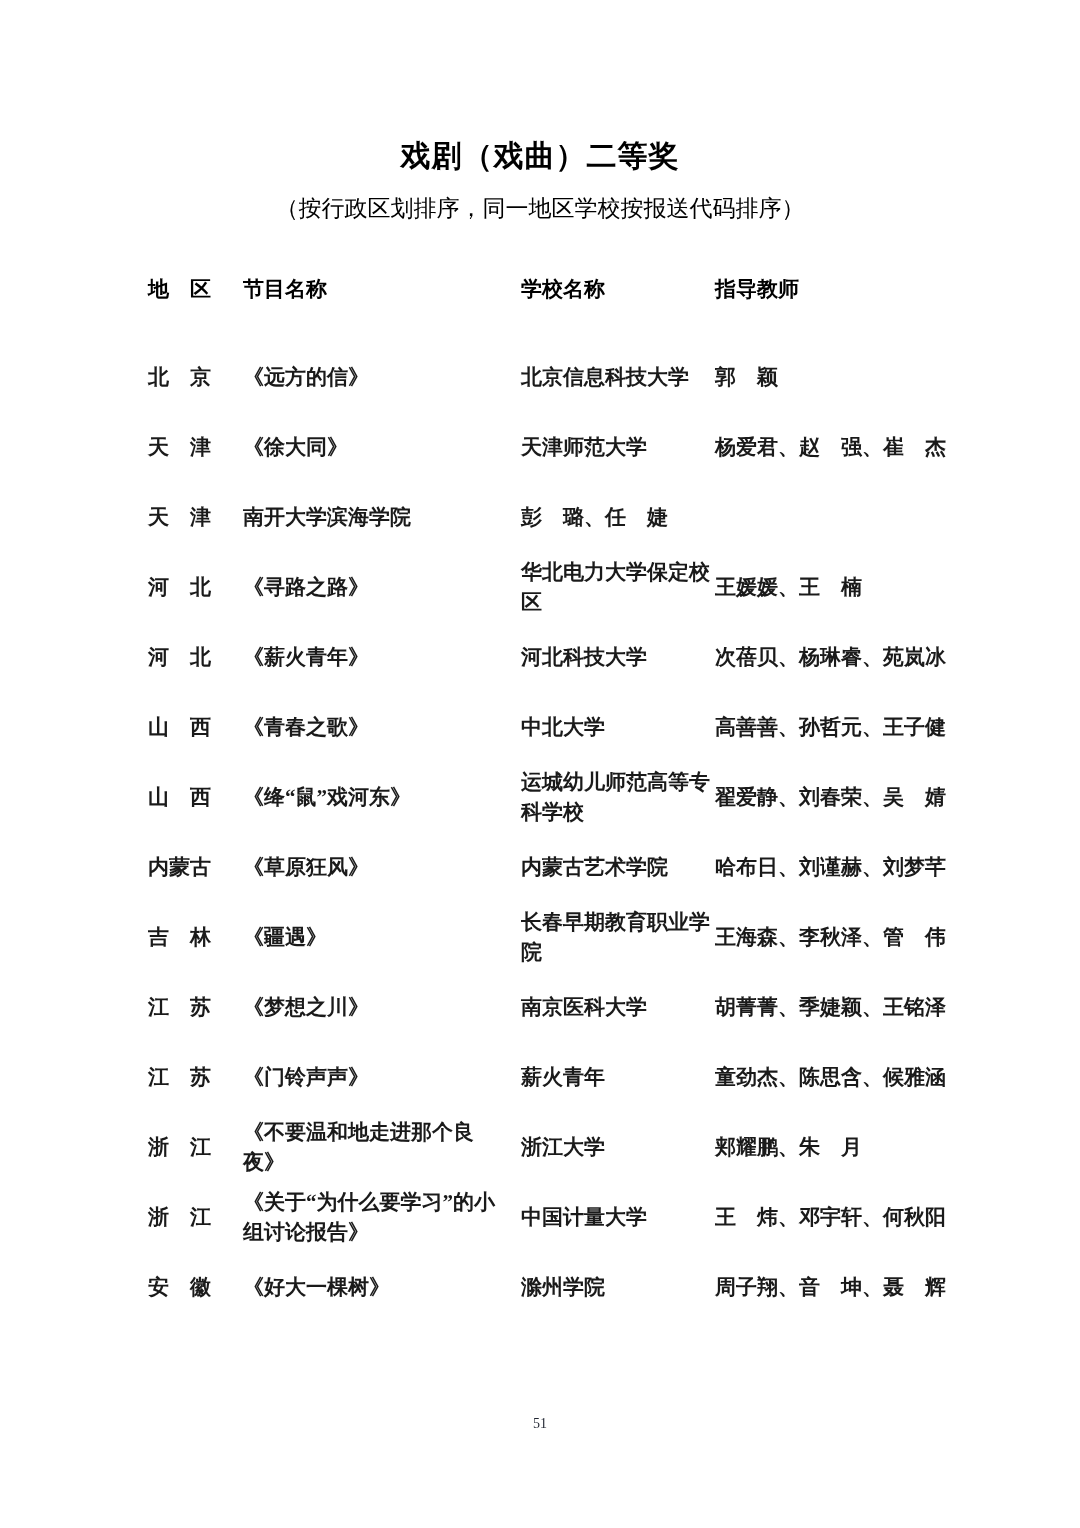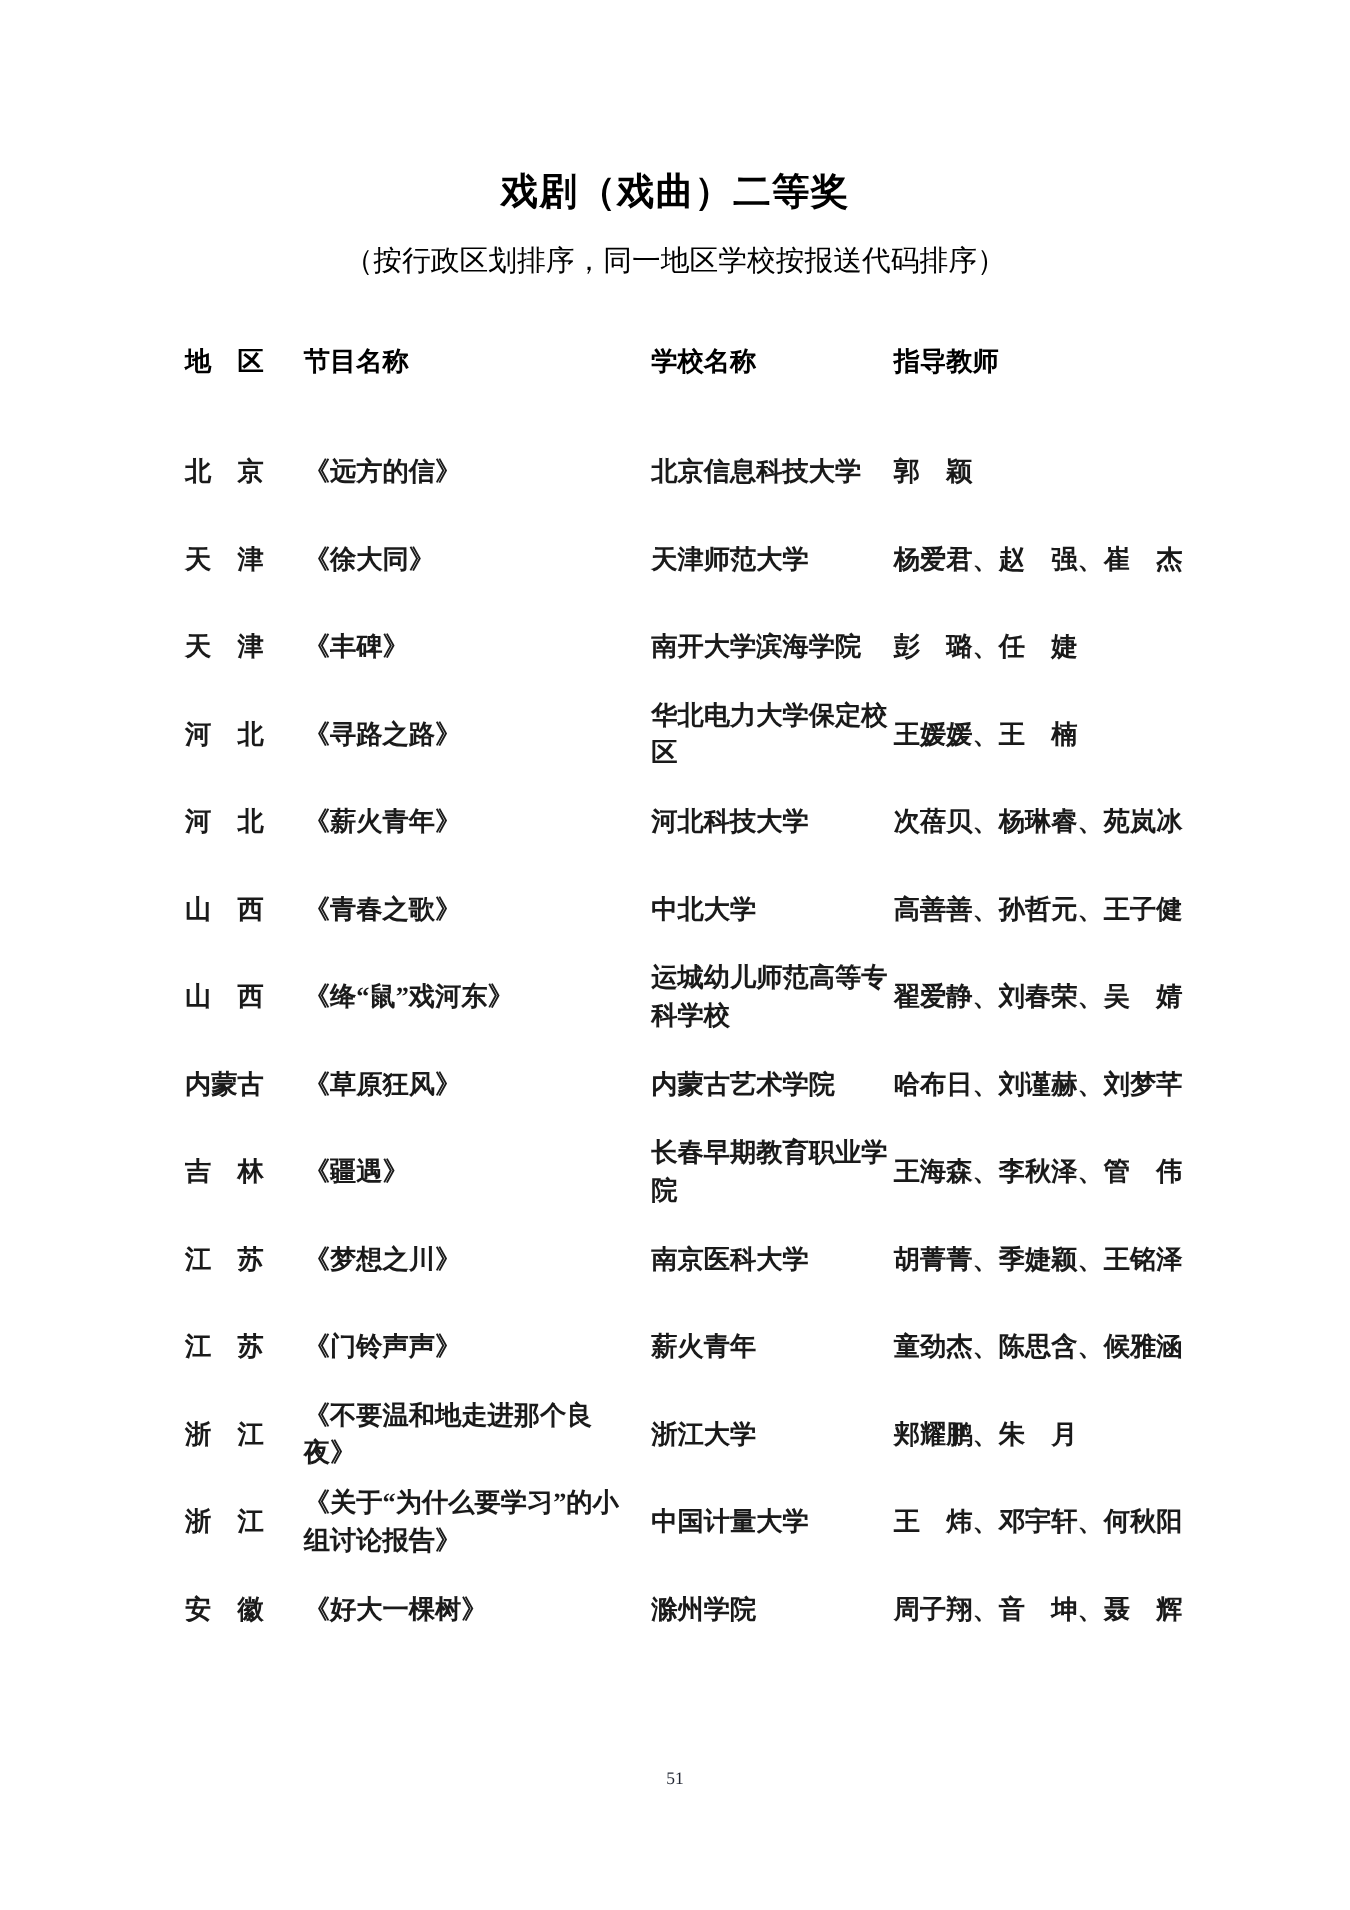--- a/index.html
+++ b/index.html
@@ -14,21 +14,20 @@
     overflow:hidden;
   }
   .title {
     margin:0;
     font-size:30px;
     line-height:36px;
     font-weight:bold;
     text-align:center;
     color:#000000;
     letter-spacing:1px;
-    font-family:Liberation Mono, monospace;
   }
   .subtitle {
     margin:22px 0 0 0;
     font-size:23px;
     line-height:26px;
     font-weight:normal;
     text-align:center;
     color:#000000;
   }
   .table {
@@ -93,21 +92,20 @@
 
   <div class="row">
     <div class="cell region">天　津</div>
     <div class="cell program">《徐大同》</div>
     <div class="cell school">天津师范大学</div>
     <div class="cell teachers">杨爱君、赵　强、崔　杰</div>
   </div>
 
   <div class="row">
     <div class="cell region">天　津</div>
-    <div class="cell program">《丰碑》</div>
     <div class="cell school">南开大学滨海学院</div>
     <div class="cell teachers">彭　璐、任　婕</div>
   </div>
 
   <div class="row">
     <div class="cell region">河　北</div>
     <div class="cell program">《寻路之路》</div>
     <div class="cell school">华北电力大学保定校区</div>
     <div class="cell teachers">王媛媛、王　楠</div>
   </div>

